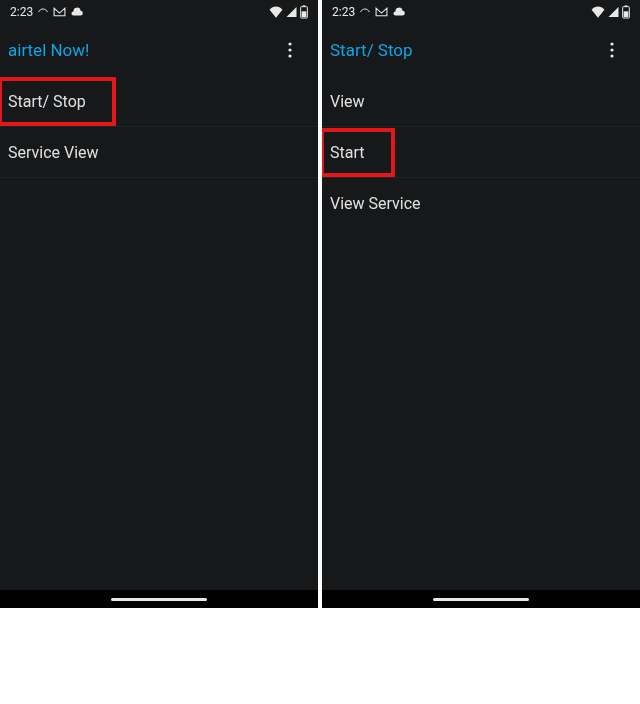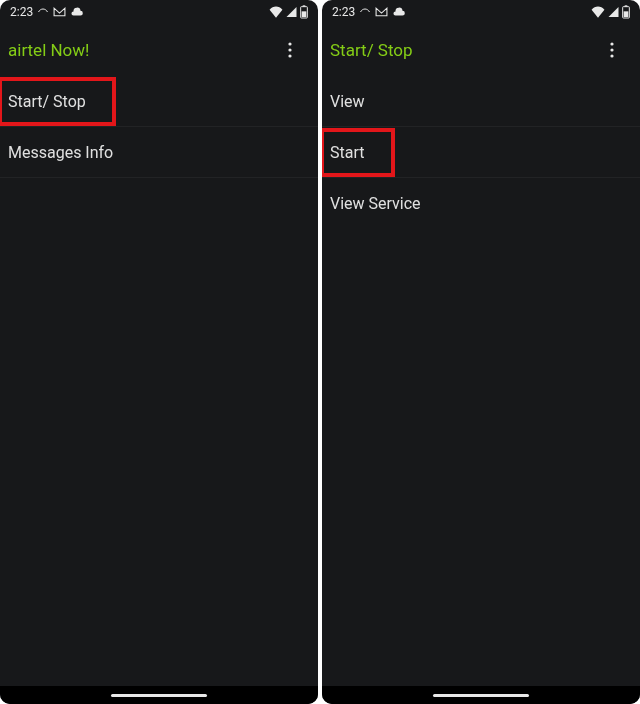--- a/index.html
+++ b/index.html
@@ -7,25 +7,24 @@
     background: #fff;
     font-family: Roboto, -apple-system, sans-serif;
     width: 640px;
     height: 704px;
     display: flex;
     gap: 4px;
     padding: 0;
   }
   .phone {
     width: 318px;
-    height: 704px;
+    height: 608px;
     background: #17181a;
     position: relative;
     overflow: hidden;
-    border-radius: 10px;
   }
   .status-bar {
     height: 24px;
     display: flex;
     align-items: center;
     justify-content: space-between;
     padding: 0 10px;
     color: #e8e8e8;
     font-size: 12px;
   }
@@ -33,21 +32,21 @@
   .status-right { display: flex; align-items: center; gap: 2px; }
   .status-icon { display: inline-flex; align-items: center; }
   .app-bar {
     height: 52px;
     display: flex;
     align-items: center;
     justify-content: space-between;
     padding: 0 12px 0 8px;
   }
   .app-title {
-    color: #84cc16;
+    color: #0ea5e9;
     font-size: 17px;
     font-weight: 400;
   }
   .more-btn {
     width: 32px;
     height: 32px;
     display: flex;
     align-items: center;
     justify-content: center;
     color: #e8e8e8;
@@ -141,21 +140,21 @@
           <circle cx="2" cy="14" r="1.6"></circle>
         </svg>
     </div>
   </div>
 
   <div class="list">
     <div class="list-item">
       <span>Start/ Stop</span>
     </div>
     <div class="list-item">
-      <span>Messages Info</span>
+      <span>Service View</span>
     </div>
   </div>
 
   <div class="highlight" style="left:-2px; top:77px; width:118px; height:49px;"></div>
 
   <div class="nav-bar">
     <div class="nav-pill"></div>
   </div>
 </div>
 

